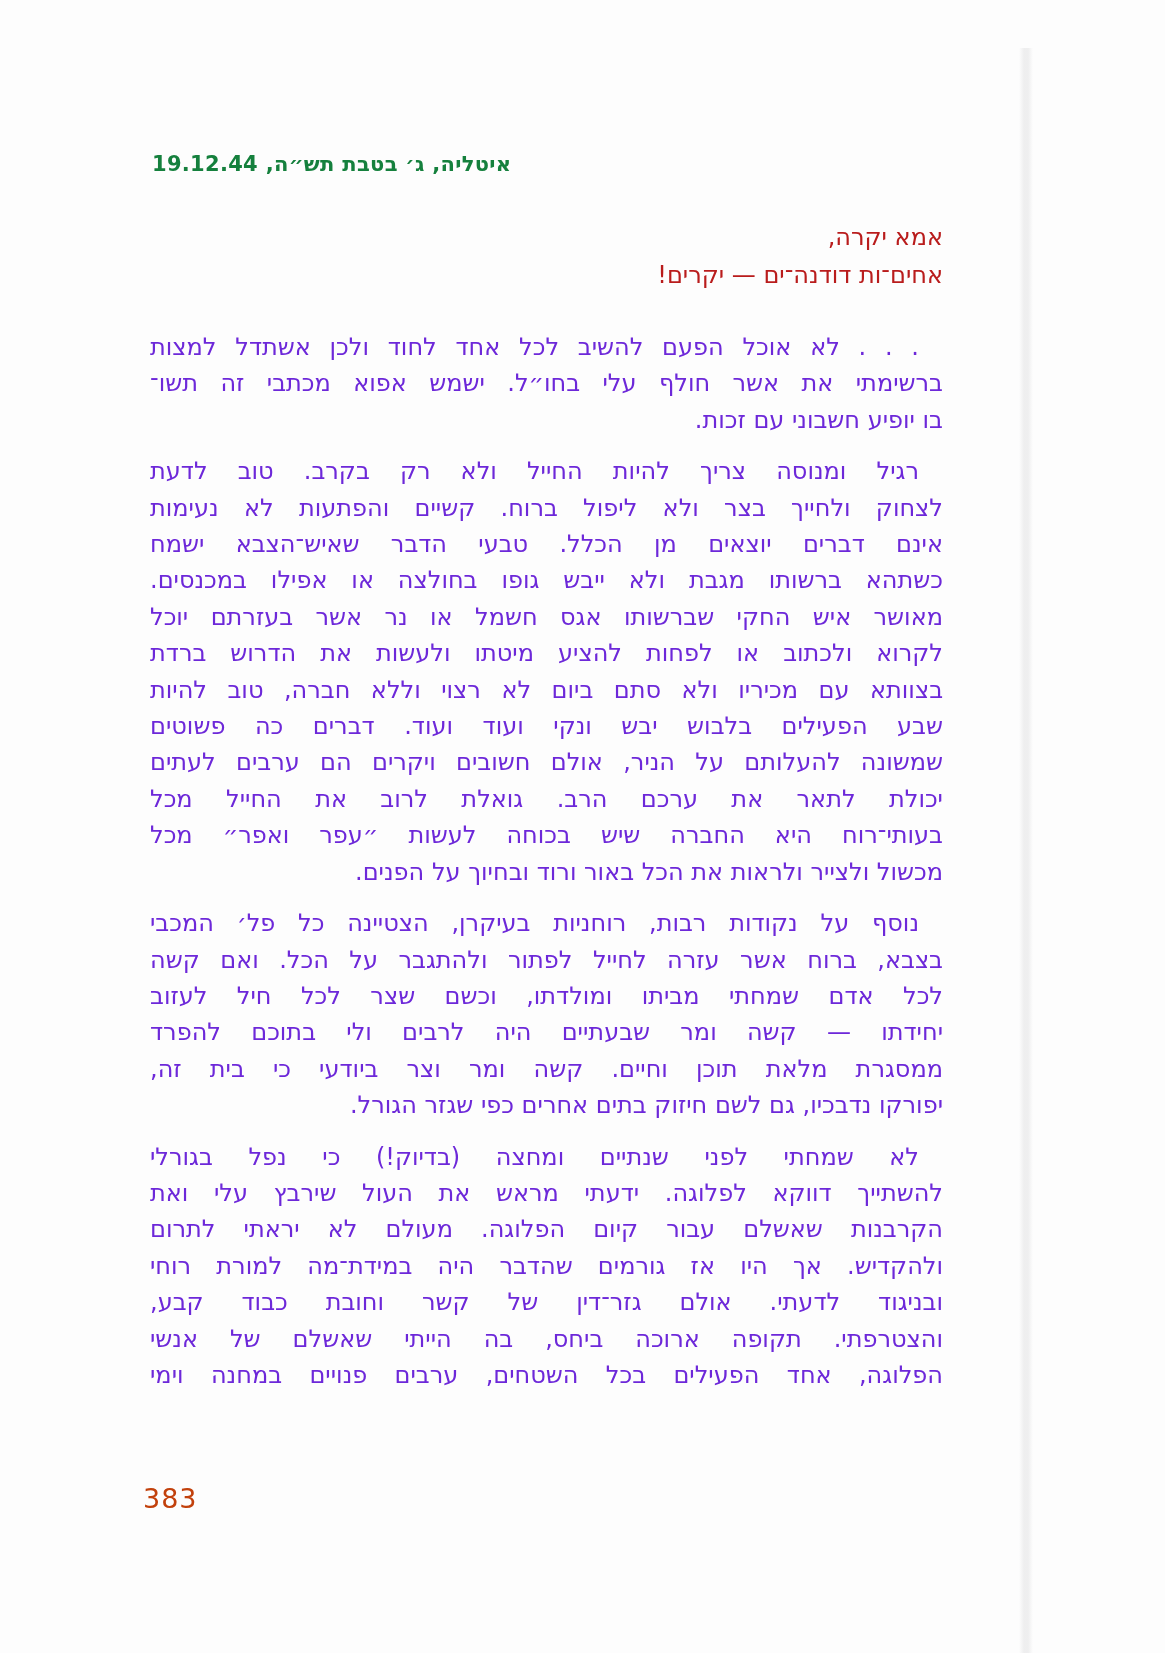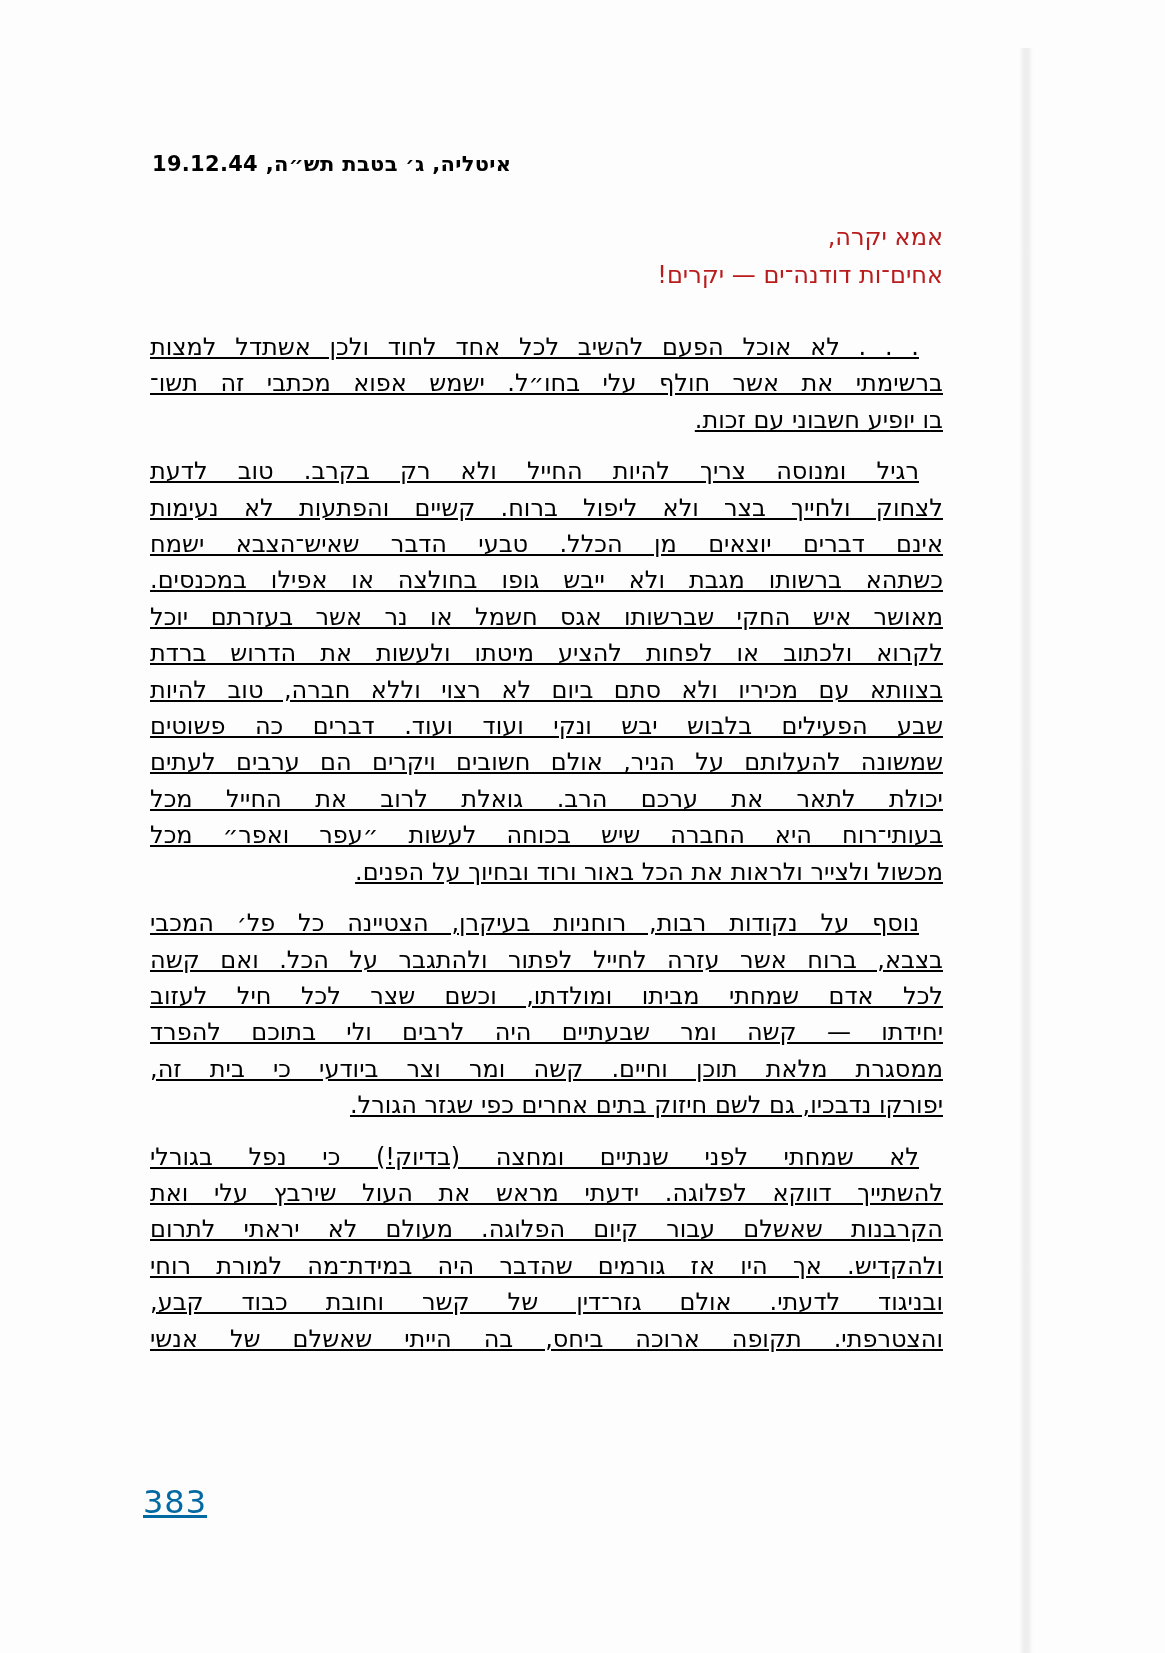--- a/index.html
+++ b/index.html
@@ -17,46 +17,45 @@
     background:linear-gradient(to right,
       rgba(120,120,125,0) 0%,
       rgba(120,120,125,0.11) 35%,
       rgba(120,120,125,0.11) 65%,
       rgba(120,120,125,0) 100%);
   }
   .date-line {
     position:absolute; top:152px; left:152px;
     direction:rtl; white-space:nowrap;
     font-size:21px; font-weight:bold; letter-spacing:0.3px;
-    color:#000000;
+    color:#15803d;
   }
   .salutation {
     position:absolute; top:218px; right:222px;
     text-align:right; font-size:24px; line-height:38px;
     color:#b91c1c;
   }
   .body-block {
     position:absolute; top:329px; right:222px; width:793px;
-    font-size:24px; color:#000000;text-decoration:underline;
+    font-size:24px; color:#6d28d9;
   }
   .para { margin:0 0 15px 0; }
   .line {
     line-height:36.4px;
     text-align:justify;
     text-align-last:justify;
     text-justify:inter-word;
   }
   .line.first-line { text-indent:24px; }
   .para:not(.continued) .line.last-line { text-align-last:right; }
   .para.continued .line.last-line { text-align-last:justify; }
   .page-number {
     position:absolute; top:1483px; left:143px;
-    font-size:32px; letter-spacing:1px; color:#0369a1;
+    font-size:27px; letter-spacing:1px; color:#c2410c;
     direction:ltr;
-    text-decoration:underline;
   }
 </style>
 </head>
 <body>
 
 <div class="page">
 
   <div class="edge-shadow"></div>
 
   <div class="date-line">איטליה, ג׳ בטבת תש״ה, 19.12.44</div>
@@ -94,18 +93,19 @@
         <div class="line">ממסגרת מלאת תוכן וחיים. קשה ומר וצר ביודעי כי בית זה,</div>
         <div class="line last-line">יפורקו נדבכיו, גם לשם חיזוק בתים אחרים כפי שגזר הגורל.</div>
       </div>
       <div class="para continued">
         <div class="line first-line">לא שמחתי לפני שנתיים ומחצה (בדיוק!) כי נפל בגורלי</div>
         <div class="line">להשתייך דווקא לפלוגה. ידעתי מראש את העול שירבץ עלי ואת</div>
         <div class="line">הקרבנות שאשלם עבור קיום הפלוגה. מעולם לא יראתי לתרום</div>
         <div class="line">ולהקדיש. אך היו אז גורמים שהדבר היה במידת־מה למורת רוחי</div>
         <div class="line">ובניגוד לדעתי. אולם גזר־דין של קשר וחובת כבוד קבע,</div>
         <div class="line">והצטרפתי. תקופה ארוכה ביחס, בה הייתי שאשלם של אנשי</div>
+        <div class="line last-line">הפלוגה, אחד הפעילים בכל השטחים, ערבים פנויים במחנה וימי</div>
       </div>
     </div>
 
   <div class="page-number">383</div>
 
 </div>
 
 </body></html>

